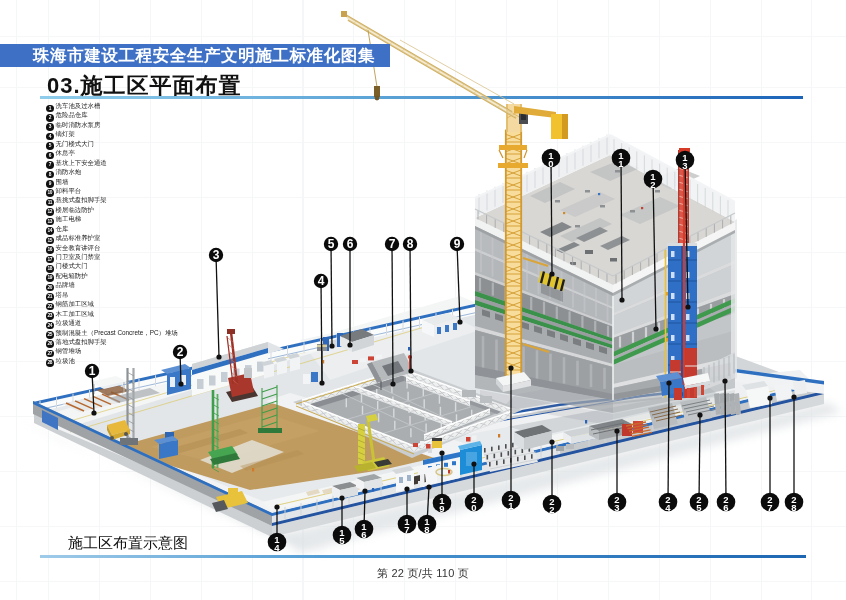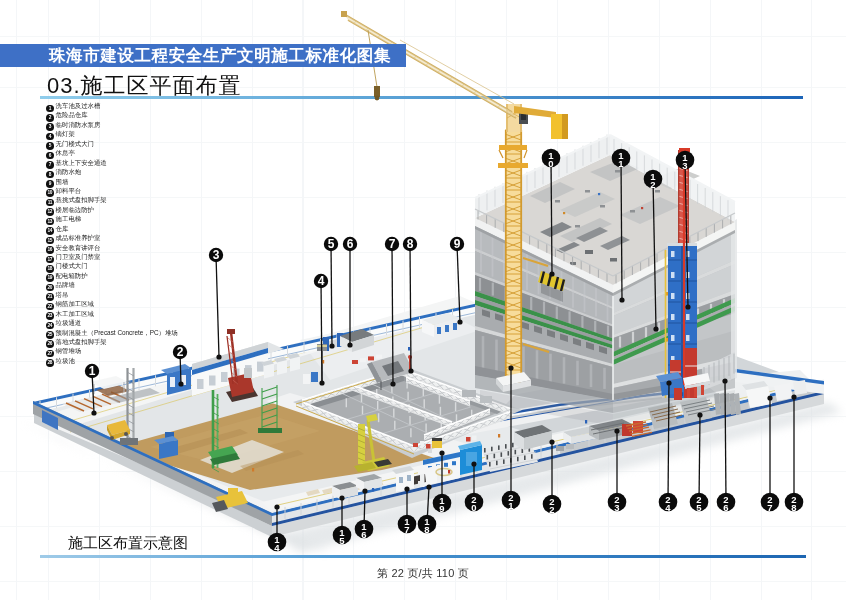--- a/index.html
+++ b/index.html
@@ -5,22 +5,22 @@
   html,body{margin:0;padding:0;}
   #page{position:relative;width:846px;height:600px;background:#ffffff;overflow:hidden;
     font-family:"Liberation Sans", sans-serif;
     background-image:
       repeating-linear-gradient(90deg, #f4f6f8 0, #f4f6f8 1px, transparent 1px, transparent 50.9px),
       repeating-linear-gradient(0deg, #f5f7f8 0, #f5f7f8 1px, transparent 1px, transparent 54.9px);
     background-position:48px 37px;}
   #scene{position:absolute;left:0;top:0;z-index:1;}
   #banner{position:absolute;left:0;top:44px;width:372px;height:23px;background:#3e70c6;z-index:2;
     color:#ffffff;font-size:16.5px;font-weight:bold;line-height:23px;text-align:center;letter-spacing:0.6px;
-    padding-left:34px;}
-  #title{position:absolute;left:47px;top:71px;z-index:2;color:#111;font-size:22px;font-weight:normal;letter-spacing:1px;}
+    padding-left:18px;}
+  #title{position:absolute;left:47px;top:71px;z-index:2;color:#111;font-size:22px;font-weight:bold;letter-spacing:1px;}
   #rule{position:absolute;left:40px;top:96px;width:763px;height:3px;z-index:0;
     background:linear-gradient(90deg,#90cdec 0%,#5ba3d6 45%,#1c64b8 100%);}
   #legend{position:absolute;left:46px;top:102px;z-index:2;}
   .li{height:9.45px;white-space:nowrap;font-size:6.4px;color:#222;}
   .ln{display:inline-block;width:7.6px;height:7.6px;background:#111;border-radius:50%;color:#fff;
       font-size:4.8px;font-weight:bold;text-align:center;line-height:7.6px;vertical-align:-1.5px;margin-right:2px;letter-spacing:-0.4px;}
   #caption{position:absolute;left:68px;top:534px;z-index:2;color:#111;font-size:15px;font-weight:normal;letter-spacing:0px;}
   #brule{position:absolute;left:40px;top:555px;width:766px;height:3px;z-index:2;
     background:linear-gradient(90deg,#9fcbe8 0%,#4a97d2 40%,#1d66b2 100%);}
   #pageno{position:absolute;left:0;top:566px;width:846px;text-align:center;z-index:2;color:#333;font-size:11px;letter-spacing:0.2px;}

